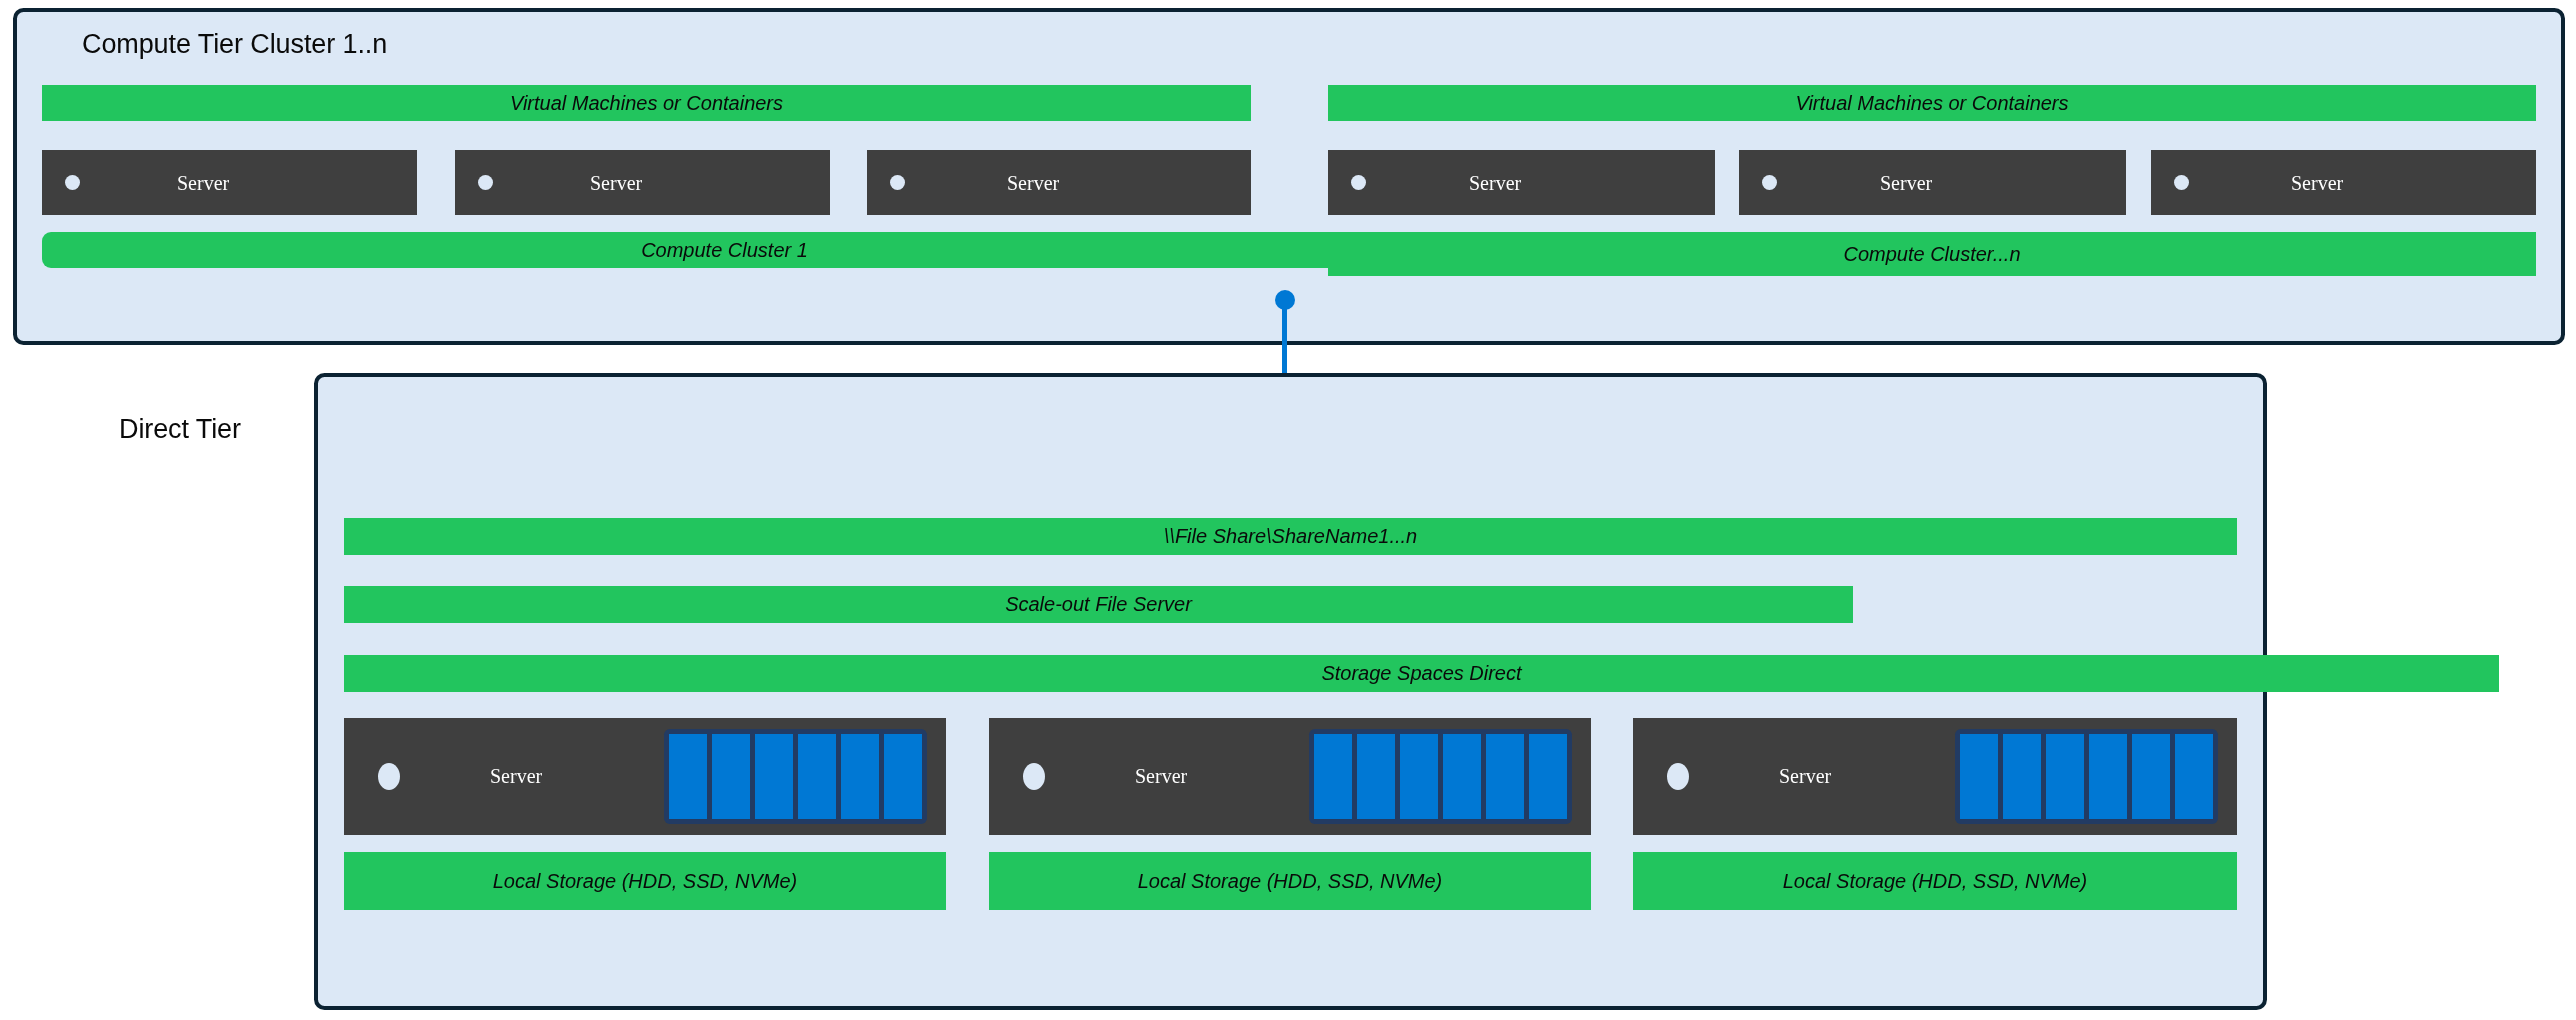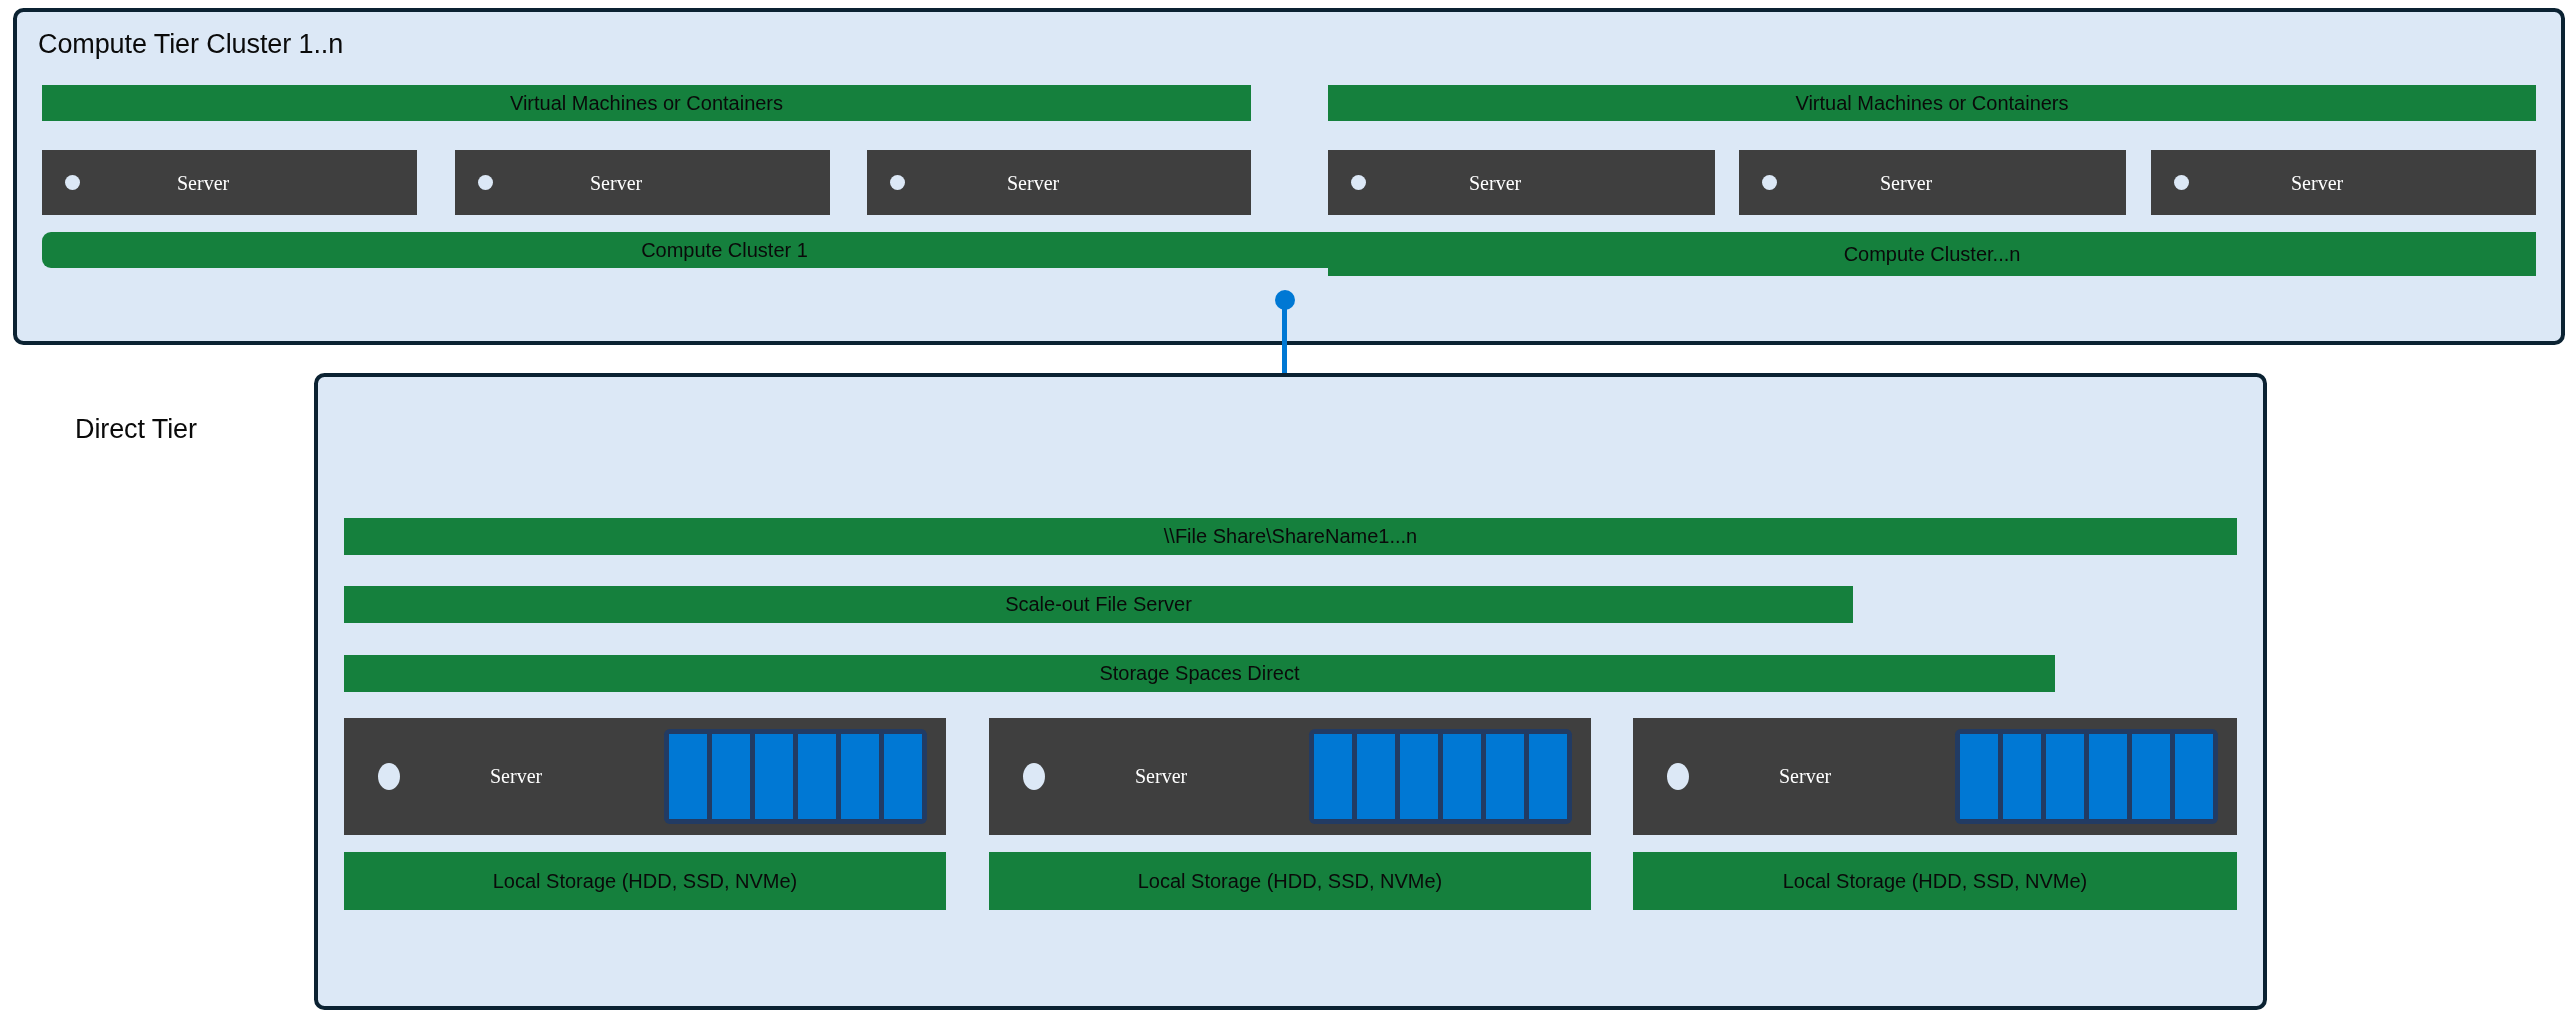--- a/index.html
+++ b/index.html
@@ -19,31 +19,33 @@
   }
   #compute-tier{ left:13px; top:8.2px; width:2552px; height:337px; }
   #storage-tier{ left:314px; top:373px; width:1953px; height:637px; }
 
   .tier-title{
     position:absolute;
     font-size:27px;
     color:#0a0a0a;
     letter-spacing:-0.1px;
     white-space:nowrap;
+    margin-left:44px;
   }
   #compute-title{ left:38px; top:29px; }
   #storage-title{ left:75px; top:414px; }
 
   
   .band{
     position:absolute;box-sizing:border-box;
-    background:#15803d;
+    background:#22c55e;
     display:flex;align-items:center;justify-content:center;
     font-size:20px;color:#0a0a0a;
     white-space:nowrap;
+    font-style:italic;
   }
 
   
   .server{
     position:absolute;box-sizing:border-box;
     background:#3f3f3f;
     display:flex;align-items:center;font-family:Liberation Serif, serif;
   }
   .server .led{
     position:absolute;
@@ -156,21 +158,21 @@
     <path d="M10 0 H60 Q66 0 70 4 L84 18 H154 Q164 18 164 28 V97 Q164 107 154 107 H10 Q0 107 0 97 V10 Q0 0 10 0 Z" fill="#0078d4"></path>
   </svg>
 </div>
 
 <div class="tier" id="storage-tier"></div>
 
 <div class="tier-title" id="storage-title">Direct Tier</div>
 
 <div class="band abs" style="left:344px;top:518px;width:1893px;height:37px;">\\File Share\ShareName1...n</div>
 <div class="band abs" style="left:344px;top:586px;width:1509px;height:37px;">Scale-out File Server</div>
-<div class="band abs" style="left:344px;top:655px;width:1711px;height:37px;">Storage Spaces Direct</div>
+<div class="band abs" style="left:344px;top:655px;width:2155px;height:37px;">Storage Spaces Direct</div>
 
 <div class="server s-server abs" style="left:344px;top:718px;width:602px;">
   <span class="led"></span>
   <span class="slabel" style="left:146px;">Server</span>
   <div class="diskpack" style="left:320px;top:11px;width:263px;height:95px;">
     <span class="disk"></span>
     <span class="disk"></span>
     <span class="disk"></span>
     <span class="disk"></span>
     <span class="disk"></span>

